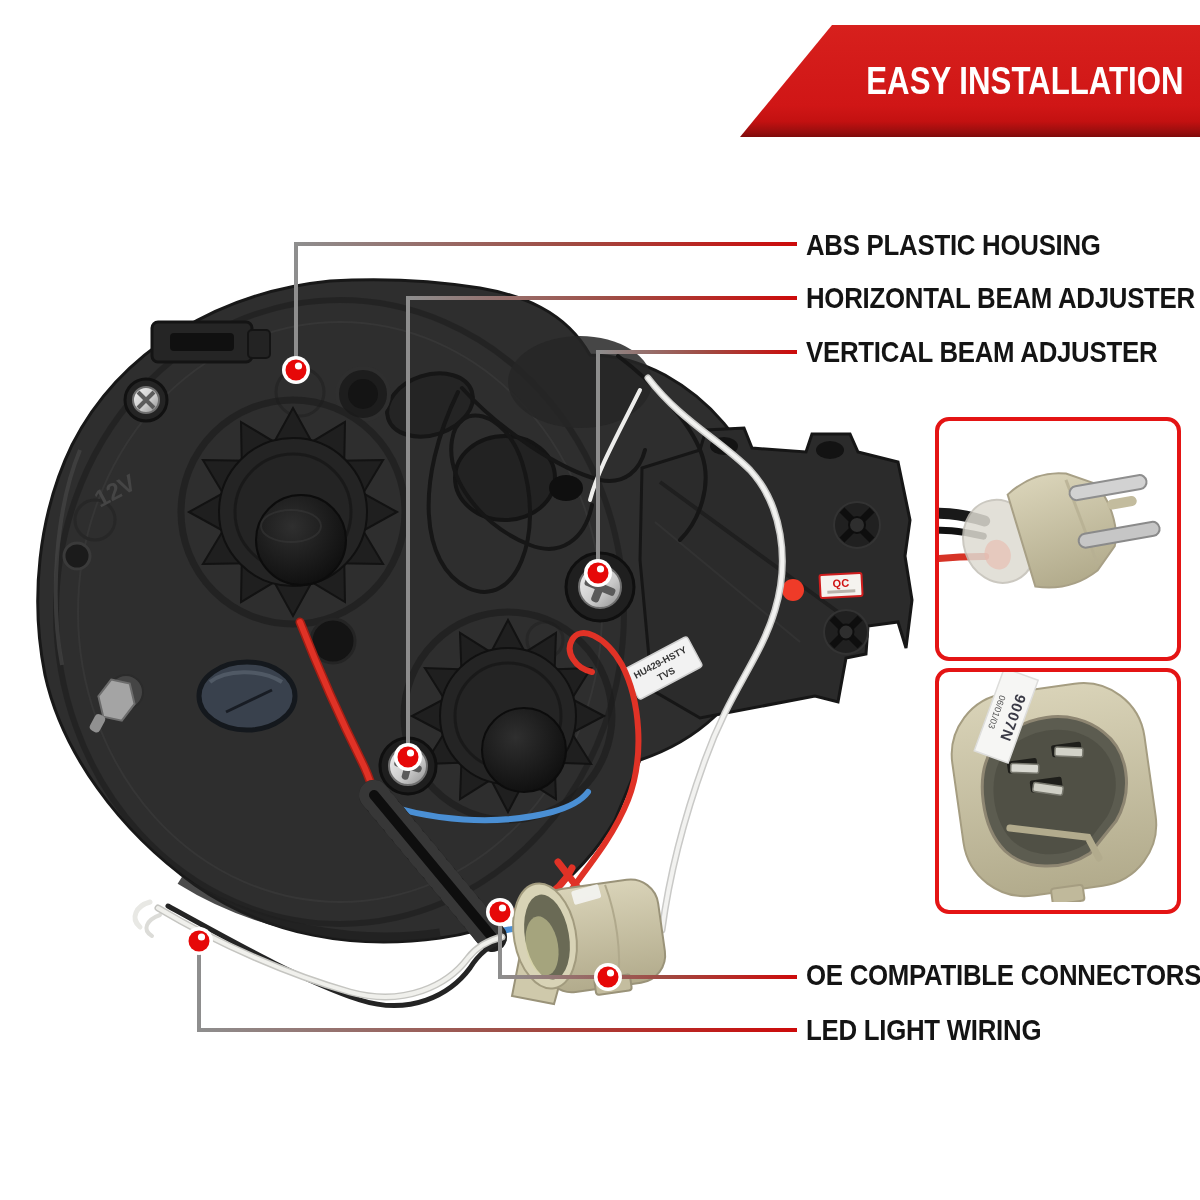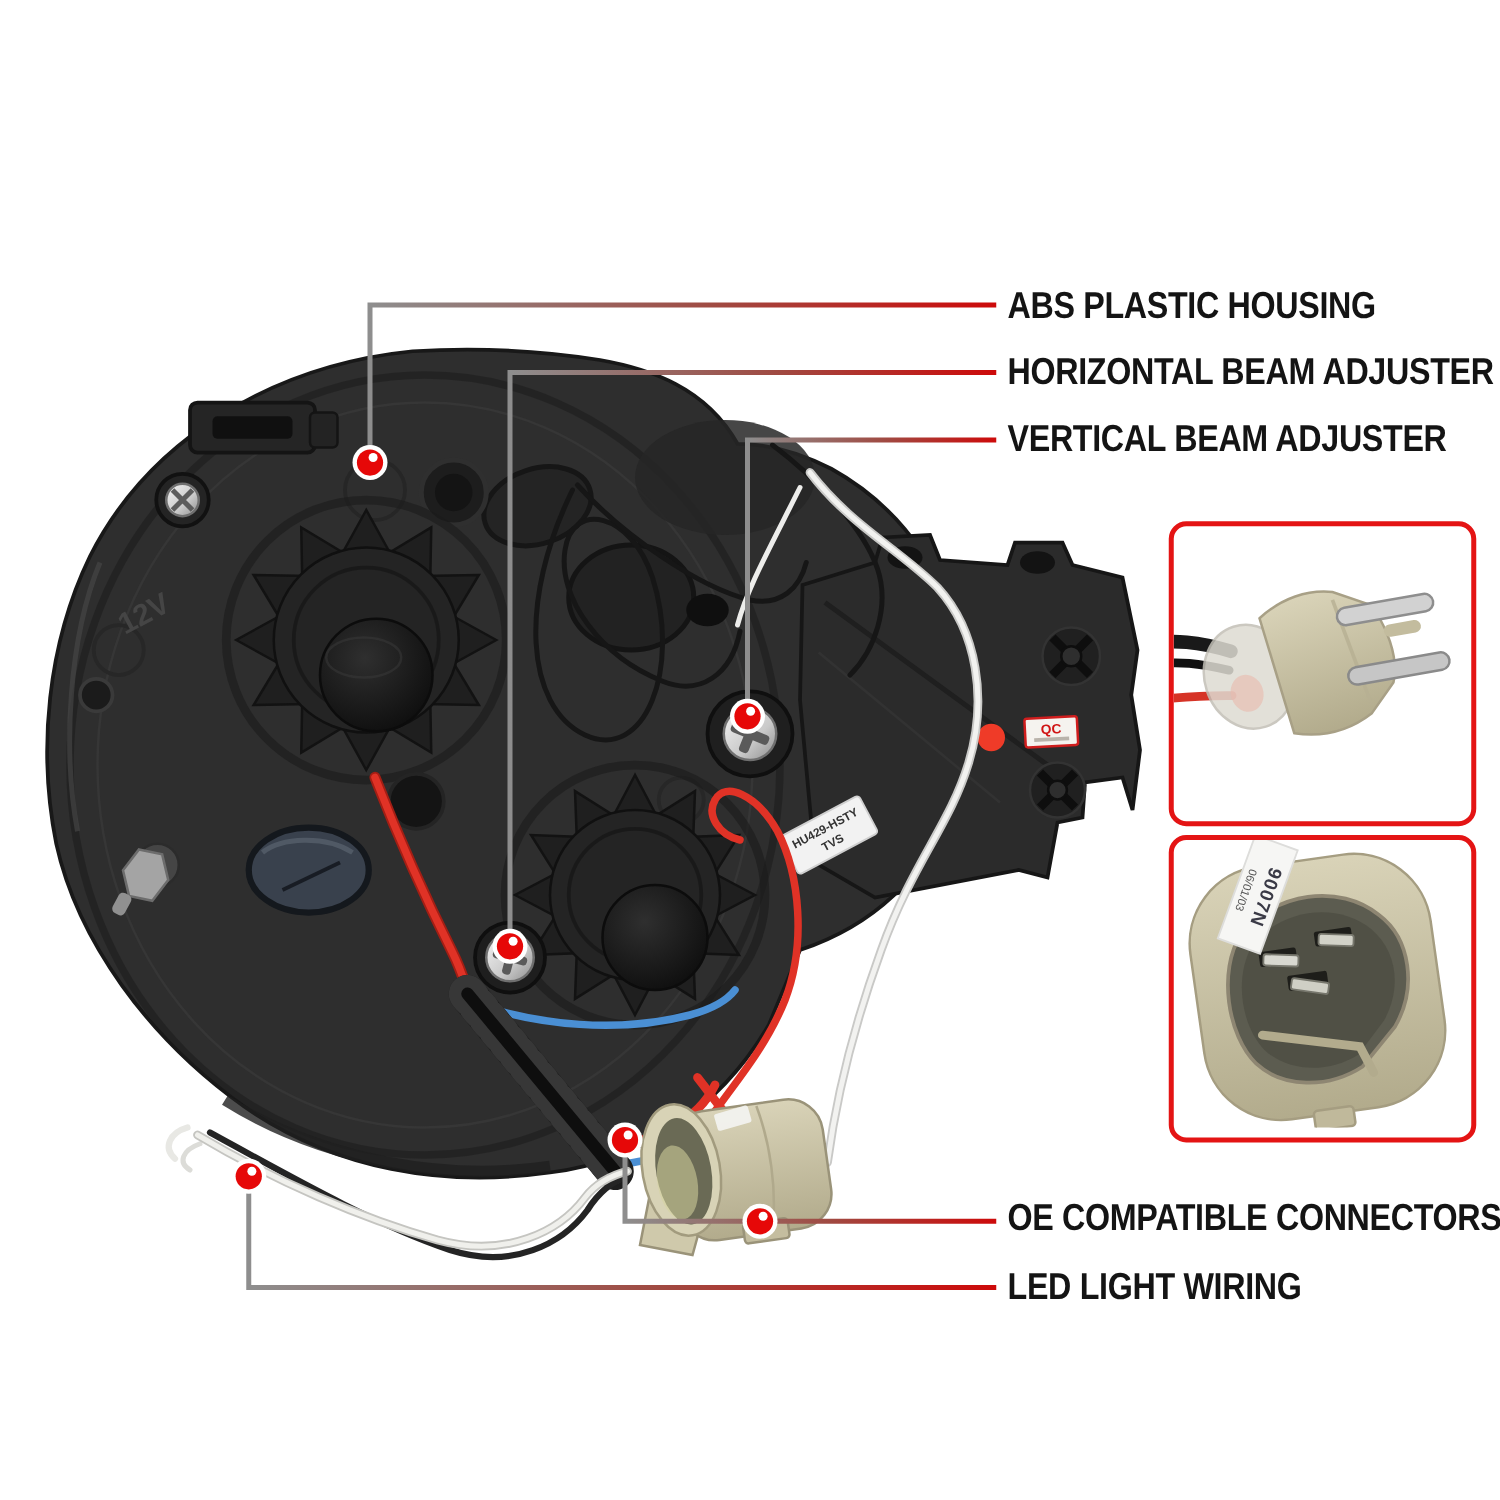--- a/index.html
+++ b/index.html
@@ -298,20 +298,23 @@
           <circle cx="2.5" cy="-4" r="3.6" fill="#fff"></circle>
         </g>
       <g transform="translate(199,941)">
           <circle r="14" fill="#fff"></circle>
           <circle r="10.5" fill="#e60808"></circle>
           <circle cx="2.5" cy="-4" r="3.6" fill="#fff"></circle>
         </g>
     </g>
   </svg>
 
+  <div class="banner">
+    <span class="banner-text">EASY INSTALLATION</span>
+  </div>
 
   <div class="co-label" style="top:226px">ABS PLASTIC HOUSING</div>
   <div class="co-label" style="top:279px">HORIZONTAL BEAM ADJUSTER</div>
   <div class="co-label" style="top:333px">VERTICAL BEAM ADJUSTER</div>
   <div class="co-label" style="top:956px">OE COMPATIBLE CONNECTORS</div>
   <div class="co-label" style="top:1011px">LED LIGHT WIRING</div>
 
   <div class="inset inset-1">
     <svg width="230" height="228" viewBox="0 0 230 228">
       <g transform="translate(112,110) rotate(-18)">

